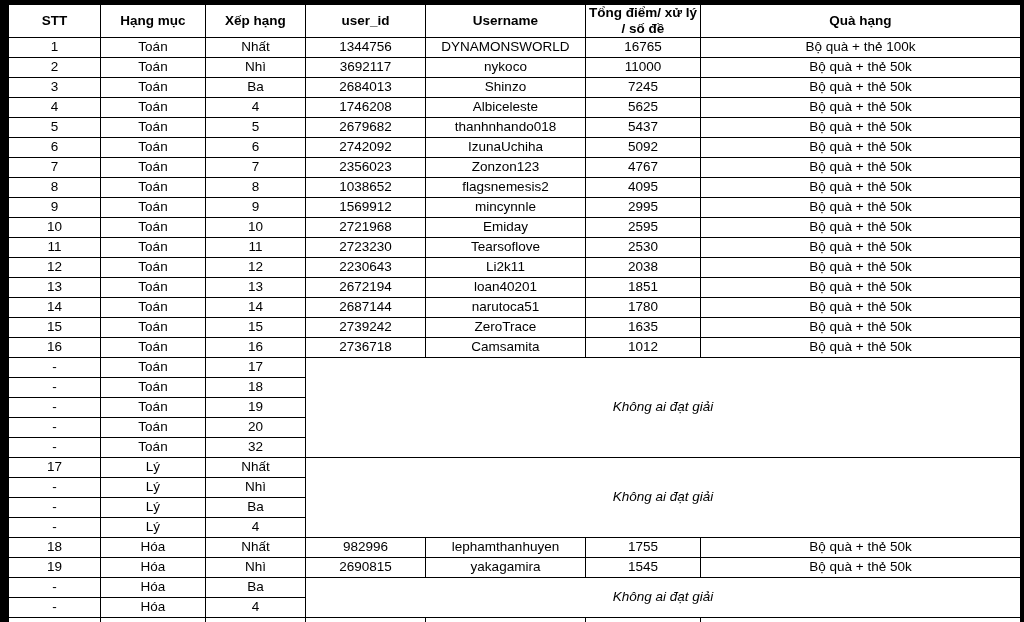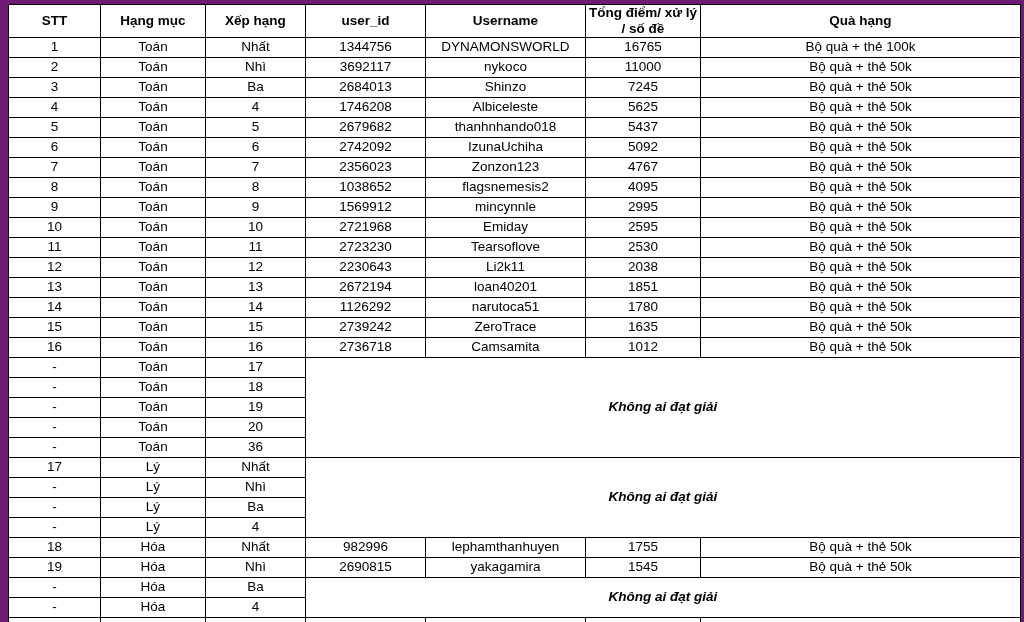--- a/index.html
+++ b/index.html
@@ -2,21 +2,21 @@
 <html><head>
 <meta charset="utf-8">
 <style>
   * { box-sizing: border-box; }
   html, body { margin: 0; padding: 0; background: #ffffff; }
   .page {
     position: relative;
     width: 1024px;
     height: 622px;
     overflow: hidden;
-    background: #701a75;
+    background: #000000;
     font-family: "Liberation Sans", "DejaVu Sans", sans-serif;
   }
   table.ranking {
     border-collapse: collapse;
     table-layout: fixed;
     width: 1012px;
     margin: 4px 0 0 8px;
     background: #ffffff;
   }
   table.ranking th,
@@ -36,21 +36,20 @@
     line-height: 1.2;
   }
   table.ranking tbody td {
     font-size: 13.5px;
     height: 20px;
     line-height: 1.1;
   }
   td.no-winner {
     font-style: italic;
     font-size: 13.5px;
-    font-weight: bold;
   }
 </style>
 </head>
 <body>
 
 <div class="page">
   <table class="ranking">
     <colgroup>
       <col style="width:92px">
       <col style="width:105px">
@@ -186,21 +185,21 @@
           <td>13</td>
           <td>2672194</td>
           <td>loan40201</td>
           <td>1851</td>
           <td>Bộ quà + thẻ 50k</td>
         </tr>
         <tr>
           <td>14</td>
           <td>Toán</td>
           <td>14</td>
-          <td>1126292</td>
+          <td>2687144</td>
           <td>narutoca51</td>
           <td>1780</td>
           <td>Bộ quà + thẻ 50k</td>
         </tr>
         <tr>
           <td>15</td>
           <td>Toán</td>
           <td>15</td>
           <td>2739242</td>
           <td>ZeroTrace</td>
@@ -233,21 +232,21 @@
           <td>19</td>
         </tr>
         <tr>
           <td>-</td>
           <td>Toán</td>
           <td>20</td>
         </tr>
         <tr>
           <td>-</td>
           <td>Toán</td>
-          <td>36</td>
+          <td>32</td>
         </tr>
         <tr>
           <td>17</td>
           <td>Lý</td>
           <td>Nhất</td>
           <td colspan="4" rowspan="4" class="no-winner">Không ai đạt giải</td>
         </tr>
         <tr>
           <td>-</td>
           <td>Lý</td>

